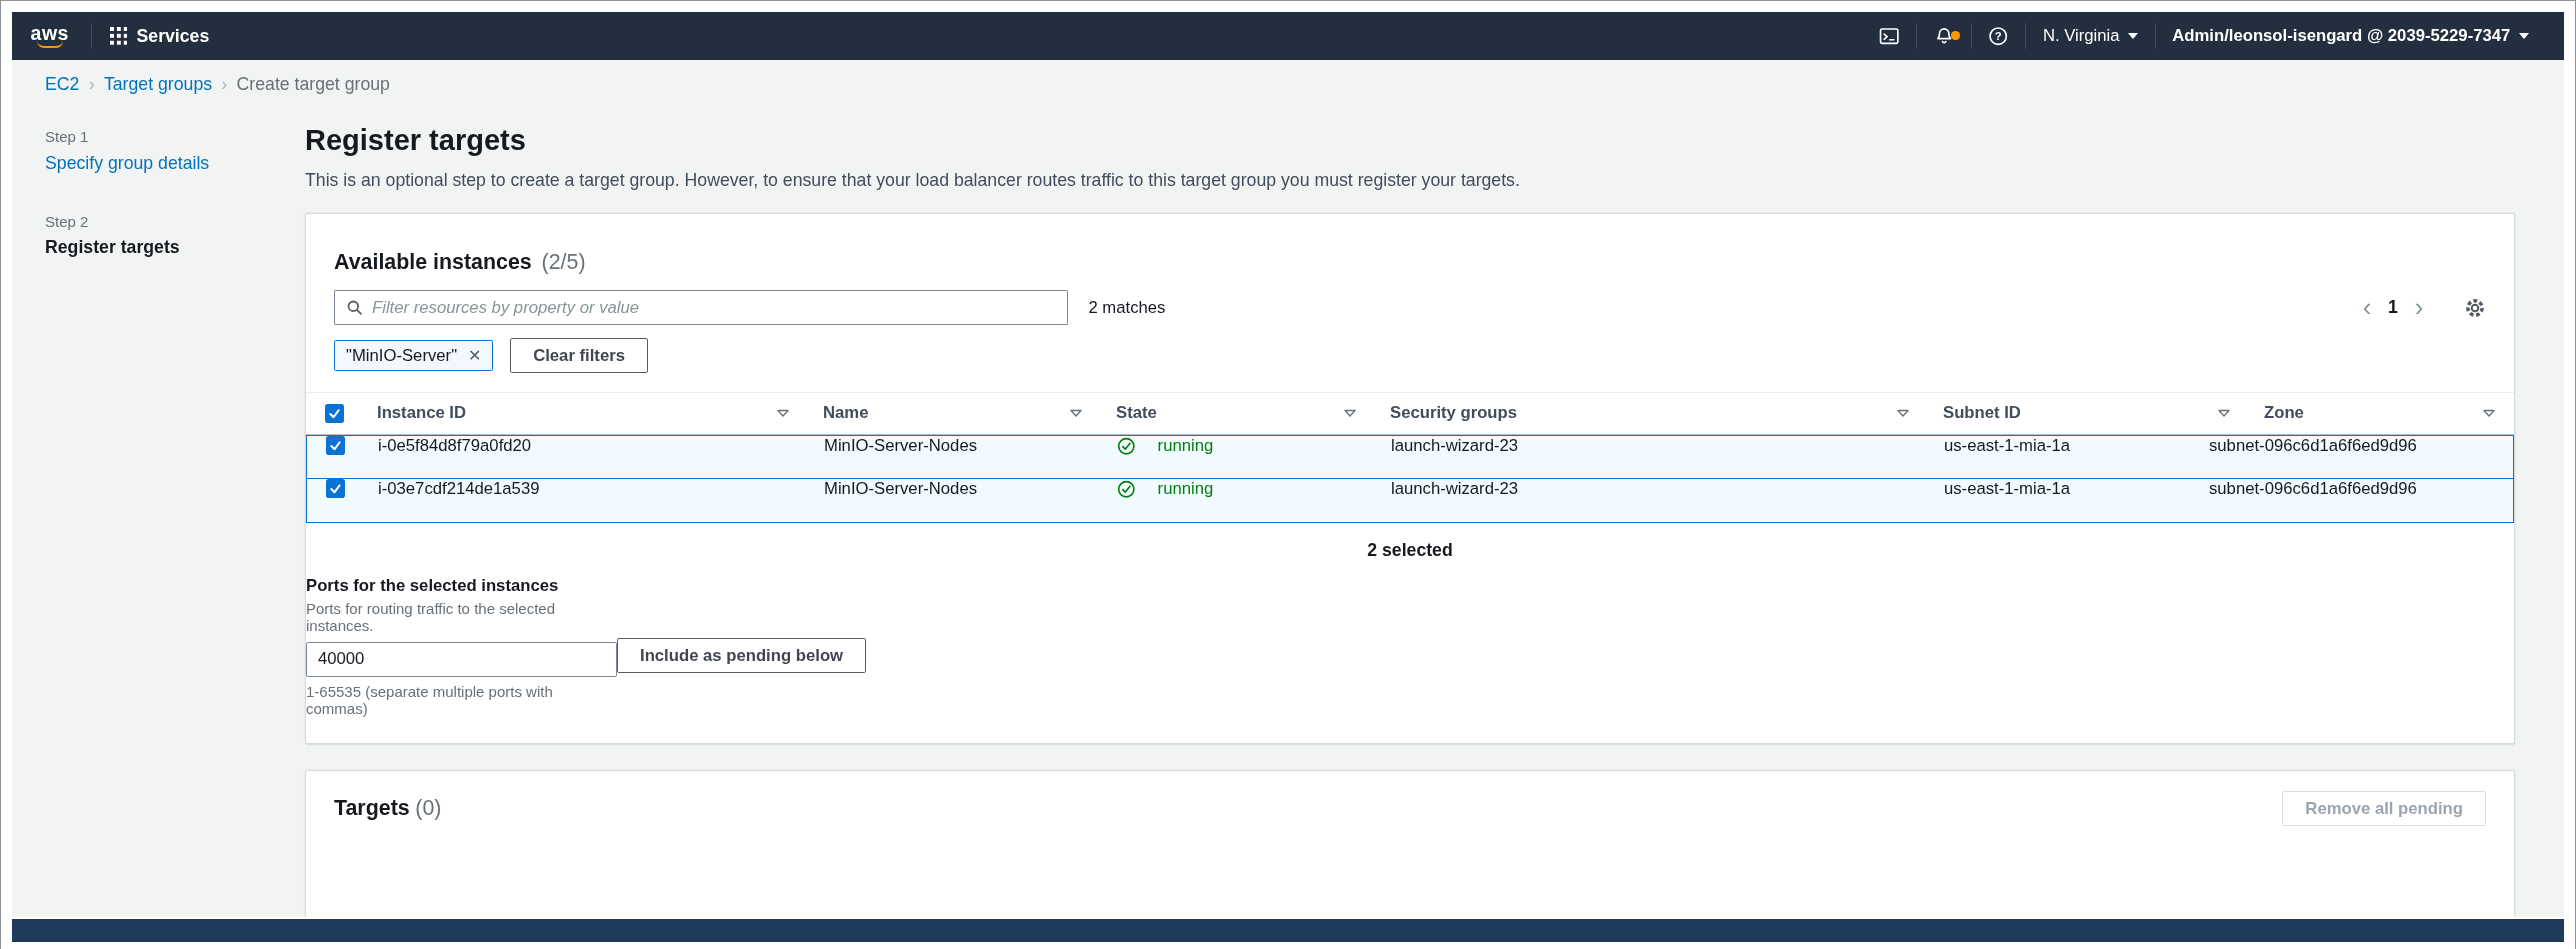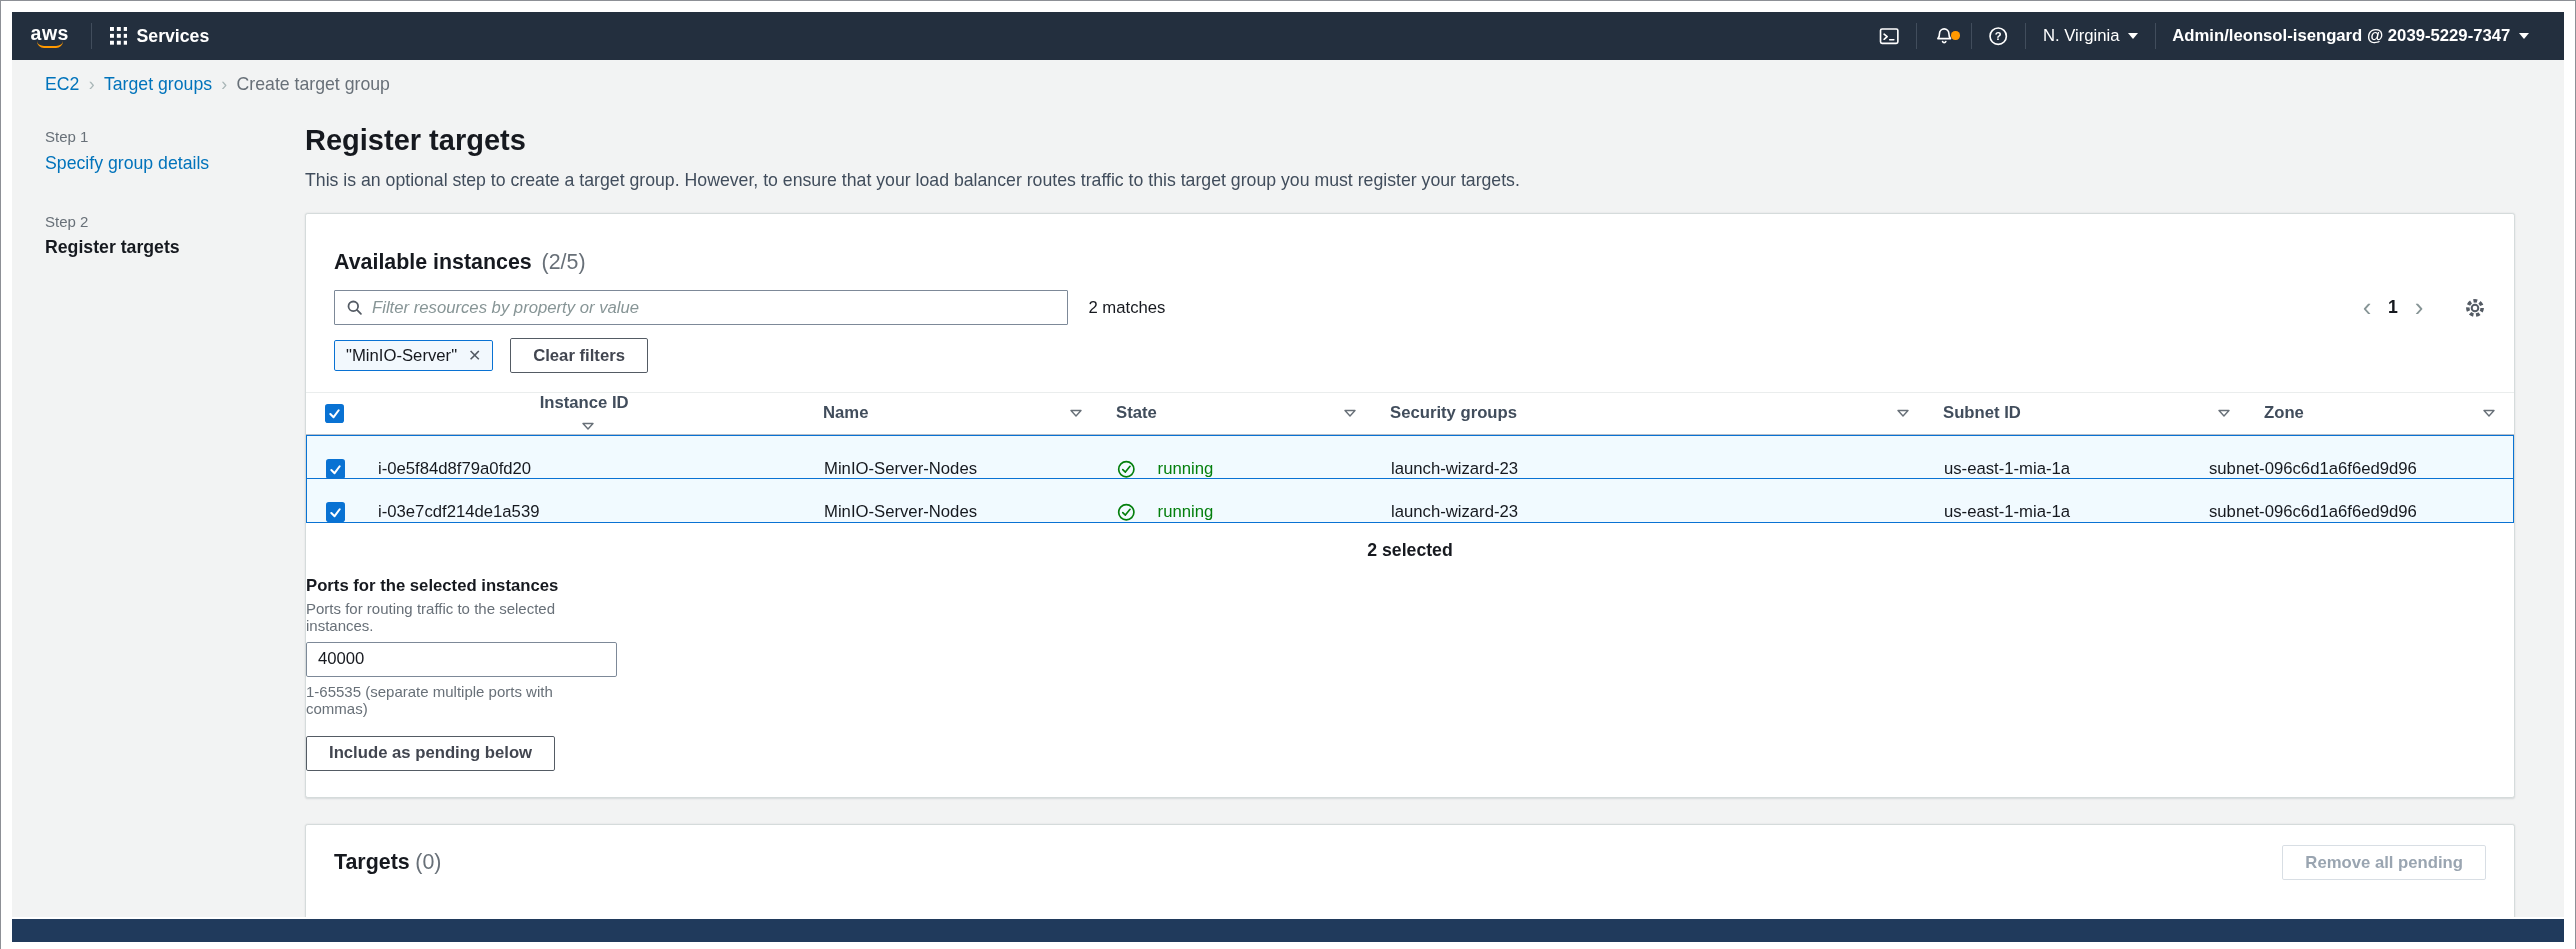--- a/index.html
+++ b/index.html
@@ -90,42 +90,42 @@
   
   .thead {
     display: flex; align-items: center; height: 43px; background: #ffffff;
     border-top: 0.9px solid #eaeded; border-bottom: 0.9px solid #b6bec9;
     font-size: 16.7px; font-weight: 700; color: #414d5c;
   }
   .th { display: flex; align-items: center; justify-content: space-between; padding: 0 16.7px 0 15px; height: 100%; }
   .th-label { overflow: hidden; white-space: nowrap; }
   .filter-icon { display: flex; align-items: center; cursor: pointer; margin-left: 7.4px; }
 
-  .trow { display: flex; align-items: flex-end; height: 45px; font-size: 16.7px; background: #fff; width: 100%; }
+  .trow { display: flex; align-items: flex-start; height: 45px; font-size: 16.7px; background: #fff; width: 100%; }
   .trow.selected { background: #f1faff; border: 1.9px solid #0972d3; }
   .trow.selected + .trow.selected { margin-top: -1.9px; }
   .td { padding: 0 16.7px 0 15px; white-space: nowrap; overflow: hidden; }
 
   .w-cb { width: 56px; padding-left: 18.6px; }
-  .w-inst { width: 446px; flex-direction: column; }
+  .w-inst { width: 446px; }
   .w-name { width: 293px; }
   .w-state { width: 274px; }
   .w-sg { width: 553px; }
   .w-zone { width: 265px; }
   .w-subnet { flex: 1; }
 
   .cb {
     width: 19.5px; height: 19.5px; background: #0972d3; border-radius: 2.8px;
     display: flex; align-items: center; justify-content: center; cursor: pointer; flex: 0 0 auto;
   }
   .state { display: flex; align-items: center; gap: 22px; color: #037f0c; }
 
   .selected-bar { text-align: center; font-weight: 700; font-size: 17.7px; padding: 16.7px 0 5.6px 0; }
 
-  .ports { display: flex; flex-direction: column; align-items: flex-start; padding: 9.3px 0 26px 0; }
+  .ports { display: flex; flex-direction: row; align-items: center; padding: 9.3px 0 26px 0; }
   .ports-inner { width: 311px; }
   .ports-label { font-size: 16.7px; font-weight: 700; }
   .ports-desc { font-size: 15px; color: #687078; margin: 4.6px 0 7.4px 0; }
   .ports-input {
     width: 100%; height: 35px; border: 0.9px solid #7d8998; border-radius: 1.9px;
     font-size: 16.7px; padding: 0 11px; font-family: inherit; color: #16191f; outline: none;
   }
   .ports-hint { font-size: 15px; color: #687078; margin-top: 6.5px; }
   .include-btn { margin-top: 18.6px; }
 

